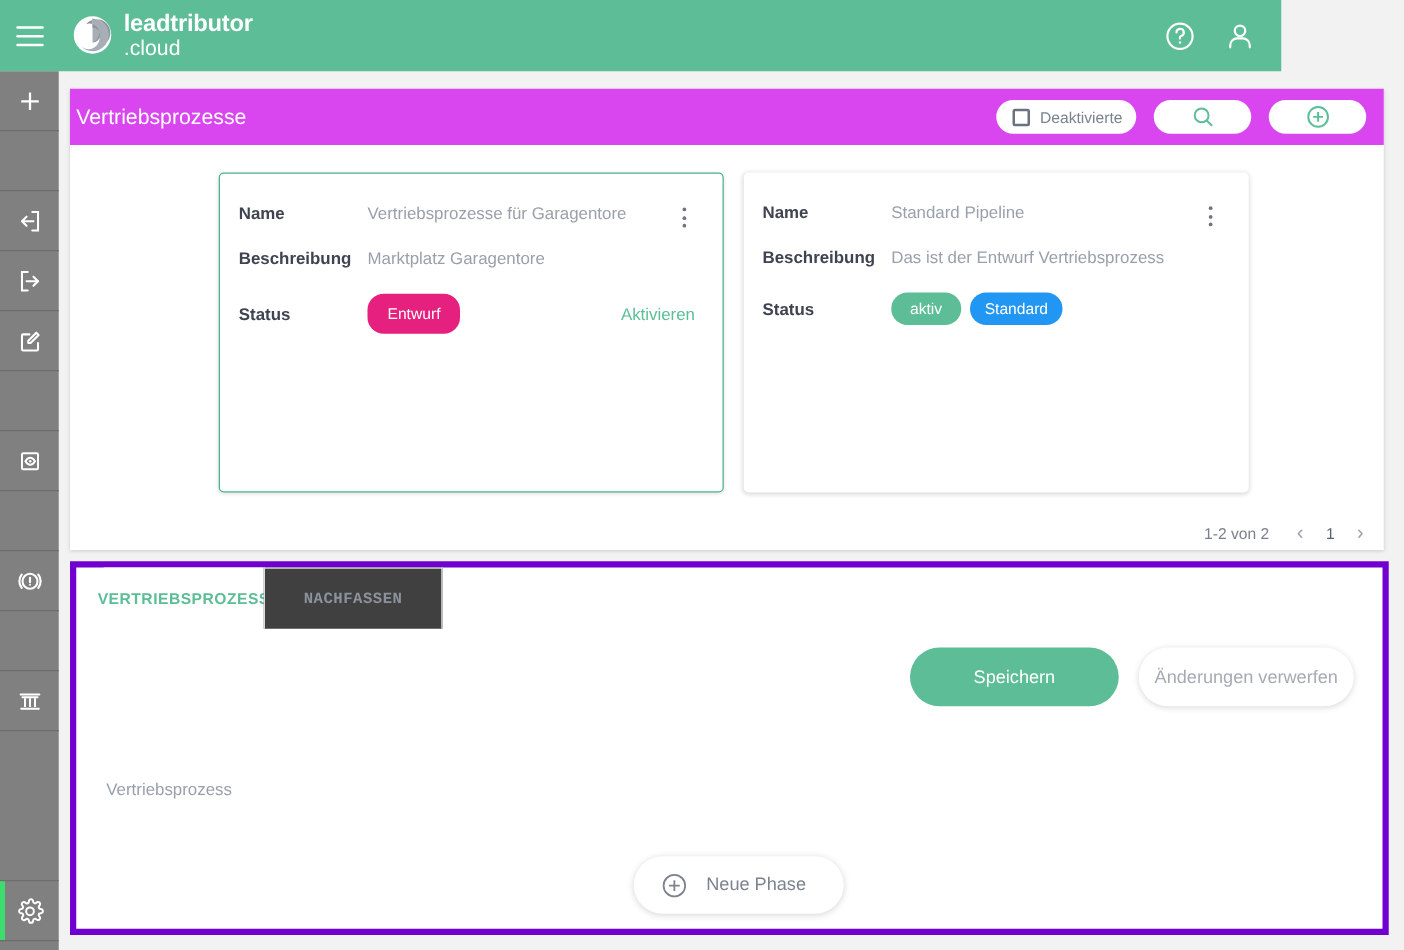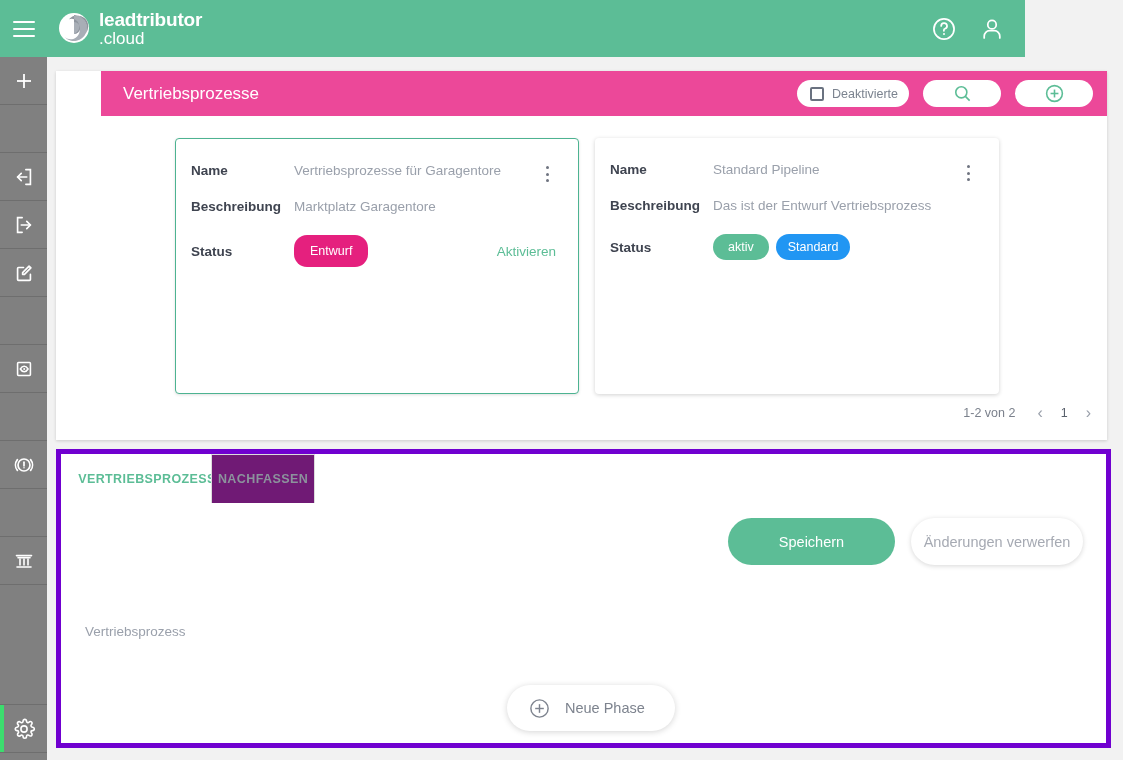--- a/index.html
+++ b/index.html
@@ -56,22 +56,22 @@
     content: ""; position: absolute; left: 0; top: 0; bottom: 0; width: 4px; background: #3cdd6e;
   }
   .rail-spacer { height: 120px; border-bottom: 1px solid #6e6e6e; }
 
   
   .panel {
     position: absolute; left: 56px; top: 71px; width: 1051px; height: 369px;
     background: #fff; box-shadow: 0 1px 3px rgba(0,0,0,0.16);
   }
   .panel-head {
-    height: 45px; background: #ec4899; display: flex; align-items: center;
-    padding: 0 14px 0 22px; position: relative; margin-left: 45px;
+    height: 45px; background: #d946ef; display: flex; align-items: center;
+    padding: 0 14px 0 5px; position: relative;
   }
   .panel-title { color: #fff; font-size: 17px; }
   .panel-head-actions { position: absolute; right: 14px; display: flex; align-items: center; gap: 14px; }
   .pill {
     height: 27px; background: #fff; border-radius: 14px; display: flex;
     align-items: center; justify-content: center; cursor: pointer;
   }
   .pill.deakt { width: 112px; gap: 8px; padding-left: 2px; }
   .pill.square { width: 78px; }
   .cb-box { width: 14px; height: 14px; border: 2px solid #6a7280; border-radius: 2px; }
@@ -93,37 +93,37 @@
     display: flex; flex-direction: column; align-items: center; justify-content: space-between;
     padding: 2px 0; cursor: pointer;
   }
   .kebab i { display: block; width: 3px; height: 3px; border-radius: 50%; background: #6f7480; }
   .badge { border-radius: 13px; color: #fff; font-size: 12.5px; display: inline-flex; align-items: center; justify-content: center; height: 26px; padding: 16px 16px; }
   .badge.entwurf { background: #e5207e; }
   .badge.aktiv { background: #5cbd96; padding: 0 15px; }
   .badge.standard { background: #2196f3; padding: 0 12px; margin-left: 7px; }
   .link-akt { margin-left: auto; font-size: 13.5px; color: #5cbd96; cursor: pointer; }
 
-  .pager { position: absolute; right: 16px; bottom: 18px; display: flex; align-items: center; gap: 22px; font-size: 12.5px; color: #7b818c; }
+  .pager { position: absolute; right: 16px; bottom: 4px; display: flex; align-items: center; gap: 22px; font-size: 12.5px; color: #7b818c; }
   .pg-nav { display: flex; align-items: center; gap: 18px; }
   .chev { color: #9aa0ab; font-size: 16px; cursor: pointer; }
   .pg-num { color: #5a616c; cursor: pointer; }
 
   
   .hl-frame {
     position: absolute; left: 56px; top: 449px; width: 1055px; height: 299px;
     border: 5px solid #7000d0; background: #fff;
   }
   .tabs { display: flex; height: 49px; }
   .tab {
     display: flex; align-items: center; justify-content: center;
     font-size: 12.5px; font-weight: bold; letter-spacing: 0.4px; cursor: pointer;
   }
   .tab.active { width: 128px; color: #5cbd96; background: #fff; margin-left: 22px; }
-  .tab.inactive { width: 104px; color: #8c929d; background: #701a75; border: 1px solid #dcdcdc; border-bottom: none; }
+  .tab.inactive { width: 143px; color: #8c929d; background: #404040; border: 1px solid #dcdcdc; border-bottom: none; font-family: Liberation Mono, monospace; }
 
   .hl-body { position: relative; height: 240px; }
   .act-row { position: absolute; right: 23px; top: 15px; display: flex; align-items: center; gap: 16px; }
   .btn {
     height: 47px; border-radius: 24px; display: flex; align-items: center;
     justify-content: center; font-size: 14.5px; cursor: pointer;
   }
   .btn.ghost { width: 172px; background: #fff; color: #a6aab3; box-shadow: 0 1px 5px rgba(0,0,0,0.16); }
   .btn.primary { width: 167px; background: #5cbd96; color: #fff; }
   .sub-label { position: absolute; left: 24px; top: 121px; font-size: 13.5px; color: #9aa0ab; }

